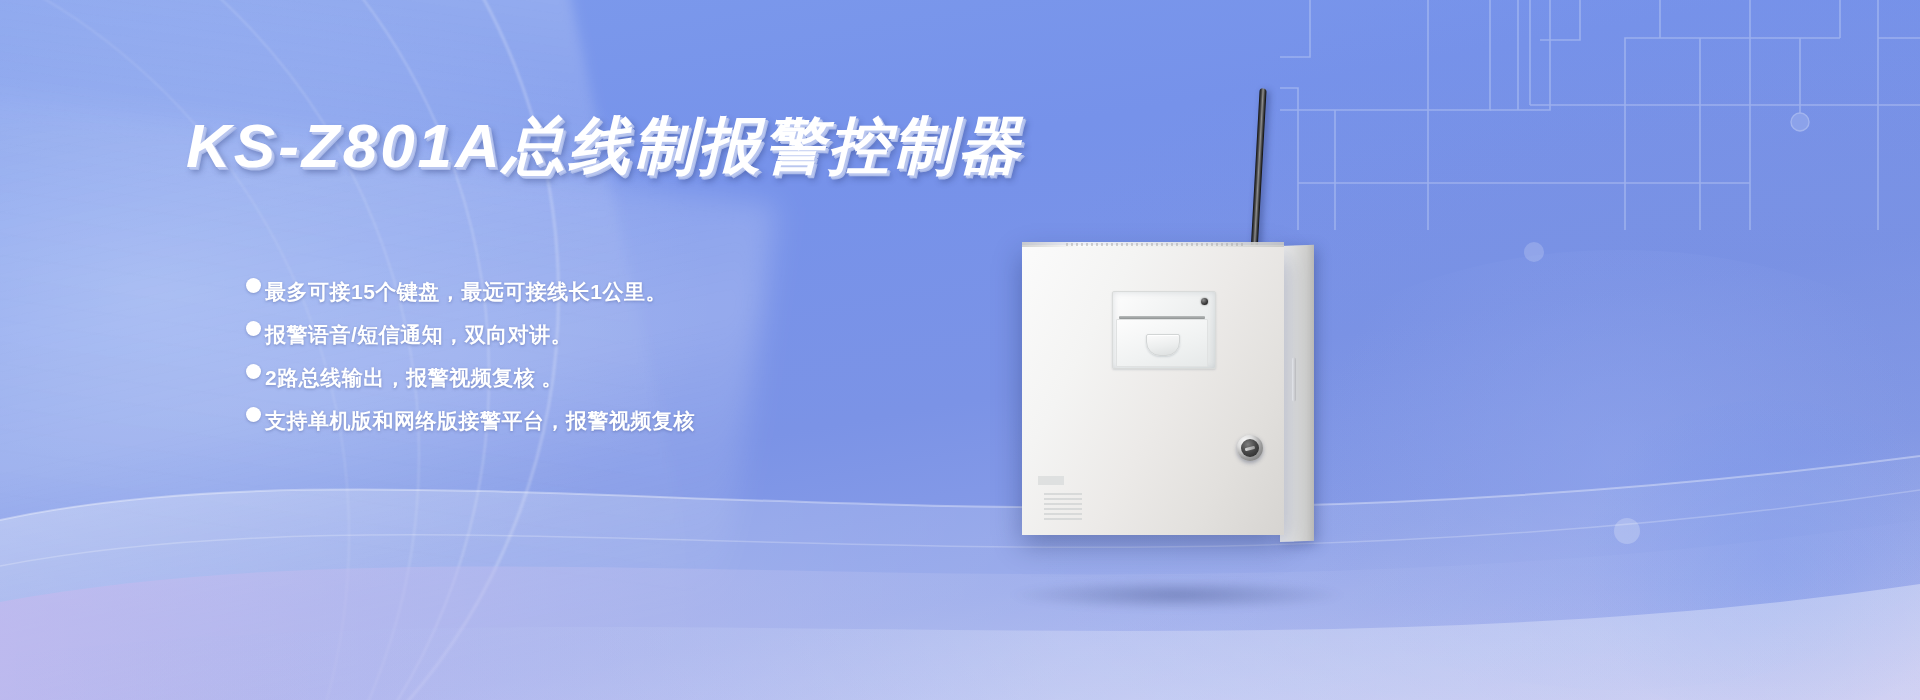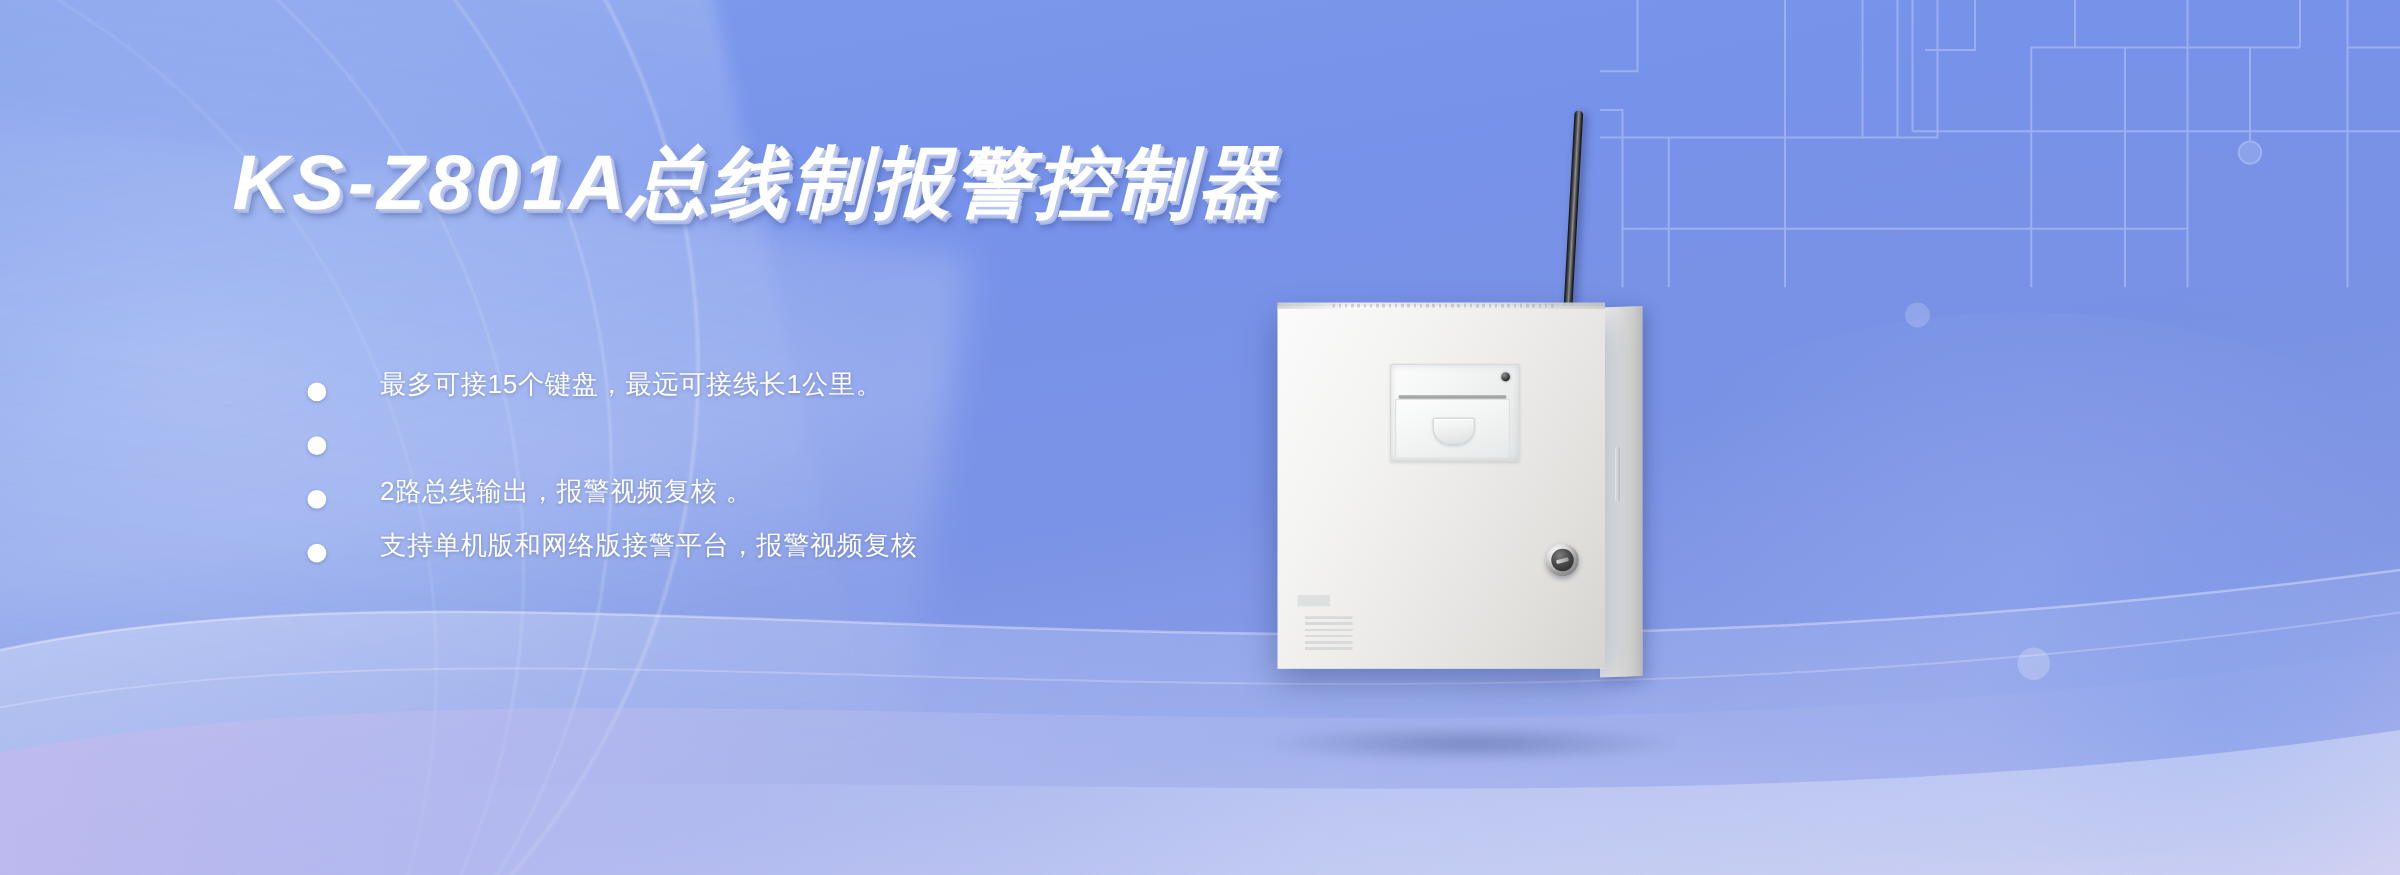--- a/index.html
+++ b/index.html
@@ -75,29 +75,28 @@
     margin-top: 32px;
   }
 
   
   .features{
     position:absolute;left:246px;top:278px;
     width:820px;
   }
   .feature{
     display:flex;
-    align-items:flex-end;
+    align-items:flex-start;
     height:43px;
     color:#ffffff;
     font-size:21px;
-    font-weight:400;
+    font-weight:700;
     letter-spacing:.5px;
     text-shadow:0 1px 3px rgba(40,55,115,0.35);
     white-space:nowrap;
-    gap:39px;
   }
   .feature .bullet{
     width:15px;height:15px;border-radius:50%;
     background:#ffffff;
     margin-right:4px;
     flex:0 0 auto;
     box-shadow:0 1px 3px rgba(40,55,115,0.3);
   }
 
   
@@ -291,20 +290,21 @@
   <div class="features">
 
     <div class="feature">
       <span class="bullet"></span>
       <span>最多可接15个键盘，最远可接线长1公里。</span>
     </div>
 
 
     <div class="feature">
       <span class="bullet"></span>
+      <span>报警语音/短信通知，双向对讲。</span>
     </div>
 
     <div class="feature">
       <span class="bullet"></span>
       <span>2路总线输出，报警视频复核 。</span>
     </div>
 
     <div class="feature">
       <span class="bullet"></span>
       <span>支持单机版和网络版接警平台，报警视频复核</span>

